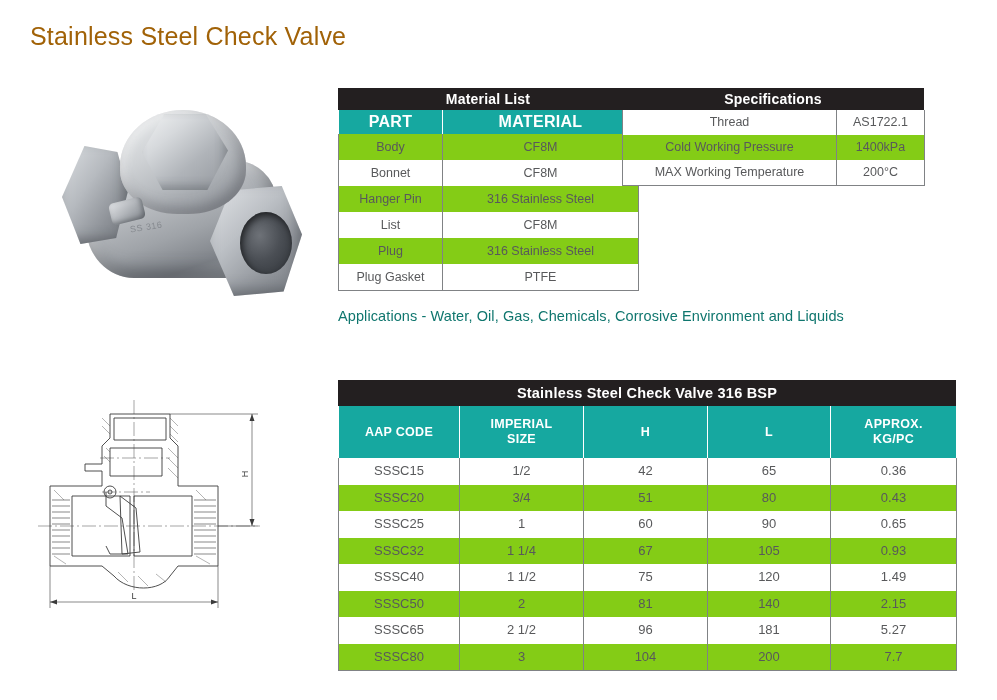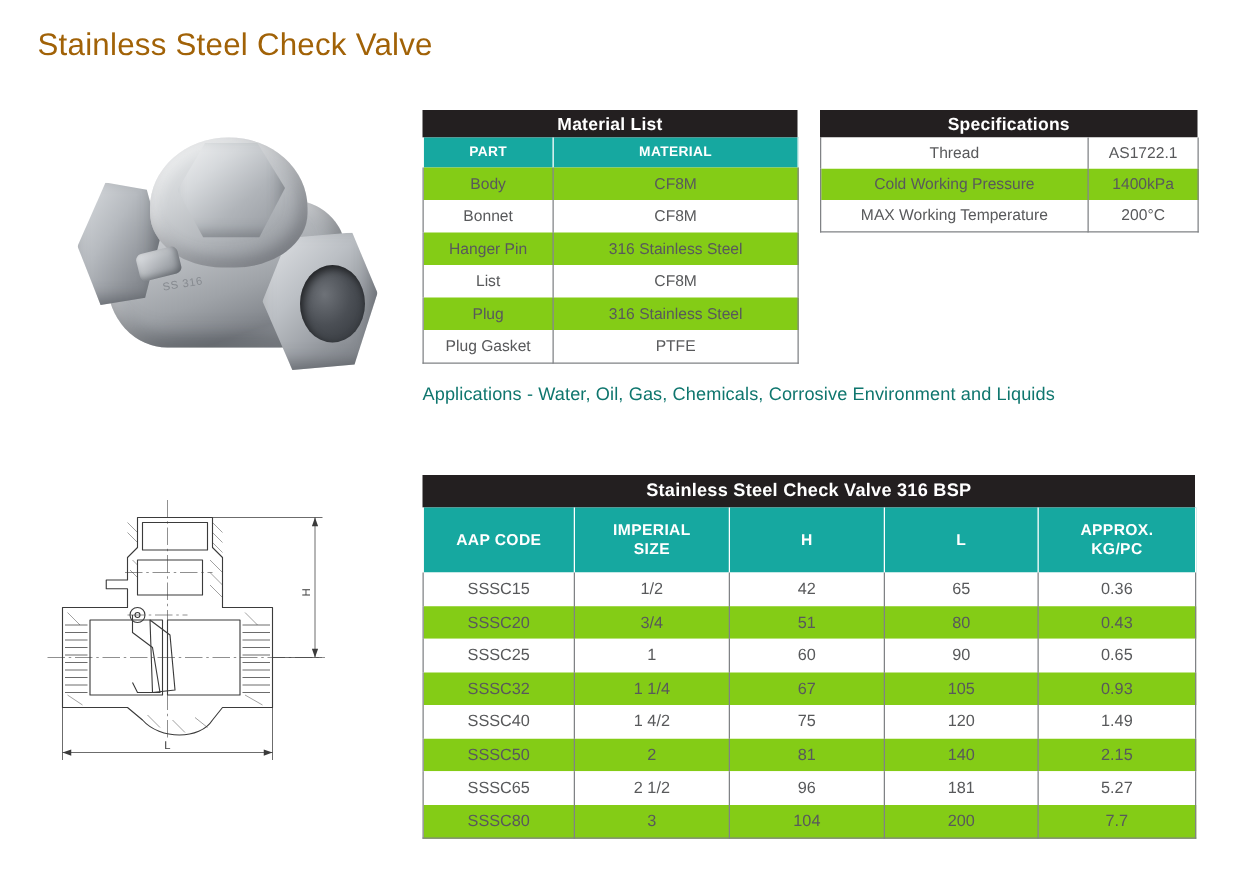--- a/index.html
+++ b/index.html
@@ -23,40 +23,40 @@
   .tbl { position: absolute; border-collapse: collapse; table-layout: fixed; }
   .tbl td, .tbl th { padding: 0; margin: 0; }
 
   .bar-title {
     background: #231f20; color: #ffffff;
     font-size: 14px; font-weight: bold; text-align: center;
     height: 22px; line-height: 22px; letter-spacing: .2px;
   }
   .colhead {
     background: #16a8a0; color: #ffffff;
-    font-size: 11px; font-weight: bold; text-align: center;
+    font-size: 16px; font-weight: bold; text-align: center;
     letter-spacing: .3px;
     border-left: 1px solid #ffffff; border-right: 1px solid #ffffff;
   }
   .cell {
     font-size: 12.5px; color: #58595b; text-align: center;
     height: 26px; line-height: 26px;
     border-left: 1px solid #808285; border-right: 1px solid #808285;
   }
   .row-grey td { background: #84cc16; }
   .row-white td { background: #ffffff; }
 
   
   #material-list { left: 338px; top: 88px; width: 300px; }
   #material-list .c1 { width: 104px; }
   #material-list .c2 { width: 196px; }
   #material-list .colhead { height: 24px; line-height: 24px; }
 
   
-  #specifications { left: 656px; top: 88px; width: 302px; }
+  #specifications { left: 622px; top: 88px; width: 302px; }
   #specifications .c1 { width: 214px; }
   #specifications .c2 { width: 88px; }
   #specifications .cell { height: 25px; line-height: 25px; }
 
   
   .applications {
     position: absolute; left: 338px; top: 308px;
     font-size: 14.5px; color: #0f766e; letter-spacing: .1px;
   }
 
@@ -373,21 +373,21 @@
         </tr>
         <tr class="row-grey">
           <td class="cell">SSSC32</td>
           <td class="cell">1 1/4</td>
           <td class="cell">67</td>
           <td class="cell">105</td>
           <td class="cell">0.93</td>
         </tr>
         <tr class="row-white">
           <td class="cell">SSSC40</td>
-          <td class="cell">1 4/2</td>
+          <td class="cell">1 1/2</td>
           <td class="cell">75</td>
           <td class="cell">120</td>
           <td class="cell">1.49</td>
         </tr>
         <tr class="row-grey">
           <td class="cell">SSSC50</td>
           <td class="cell">2</td>
           <td class="cell">81</td>
           <td class="cell">140</td>
           <td class="cell">2.15</td>

